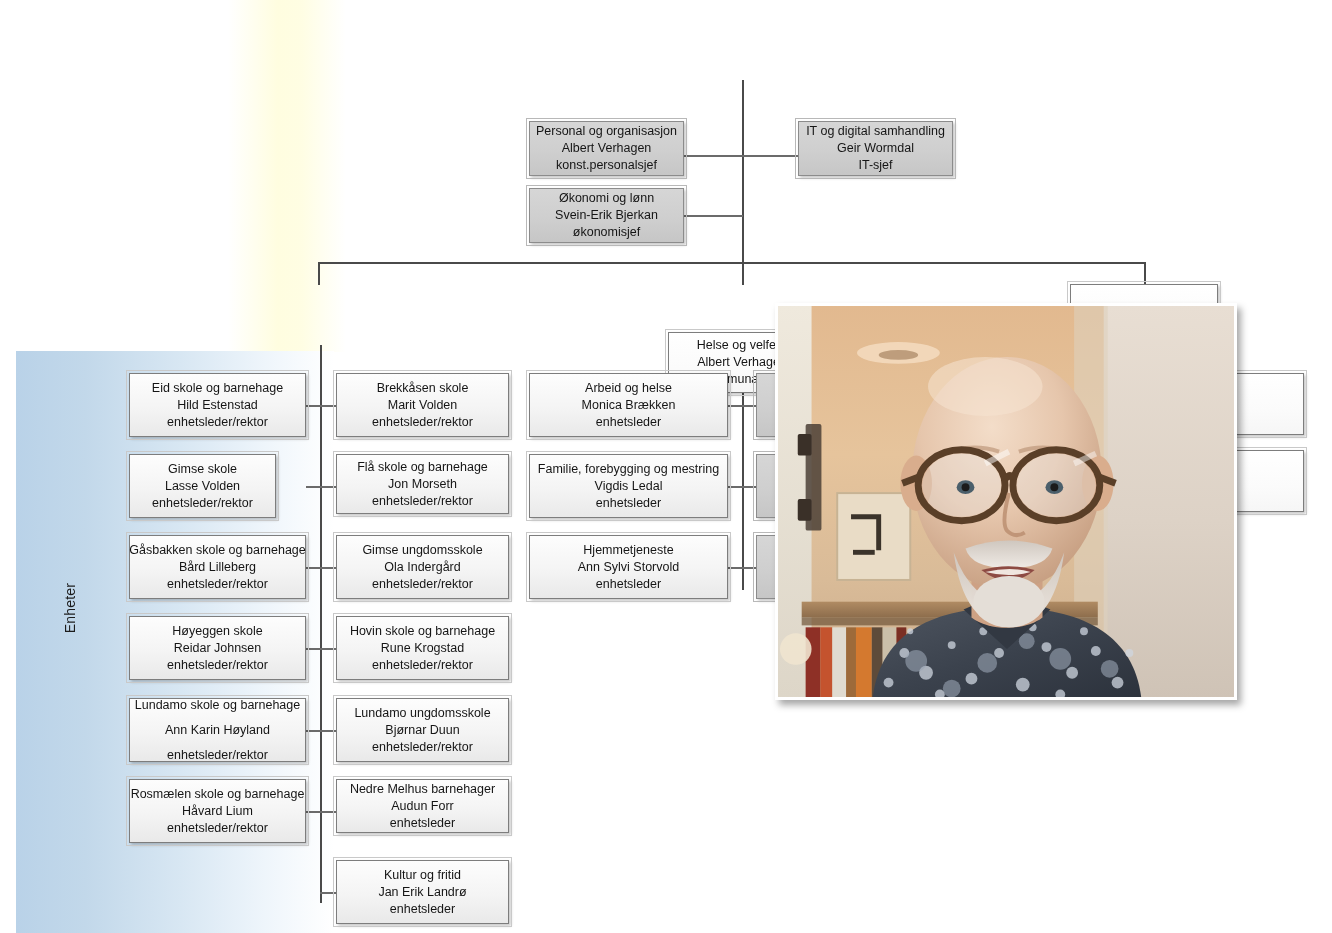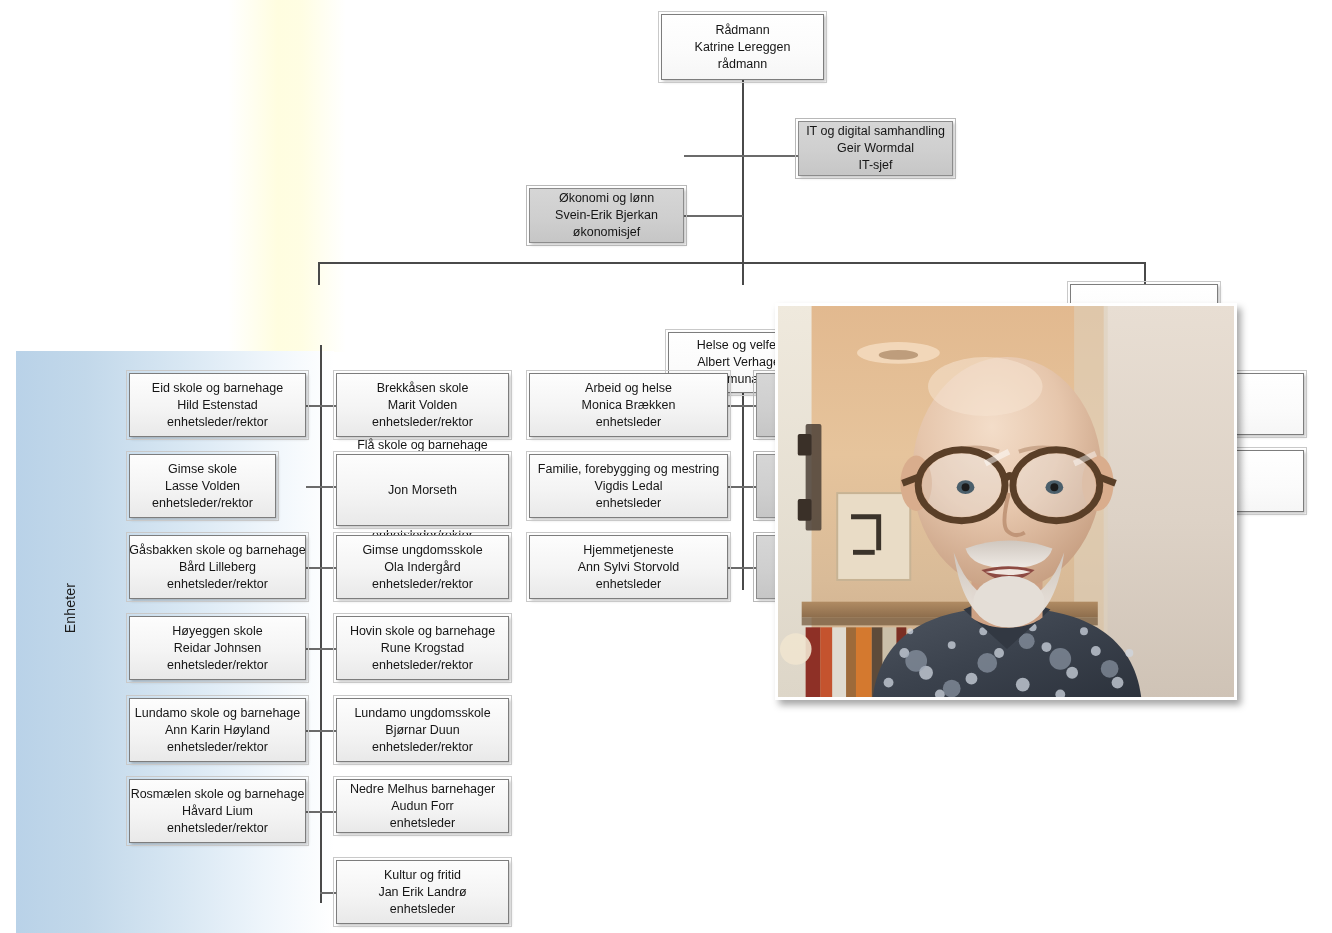--- a/index.html
+++ b/index.html
@@ -155,26 +155,26 @@
 
   <div class="line v" style="left:742px; top:345px; height:245px;"></div>
   <div class="line h thin" style="left:728px; top:405px; width:28px;"></div>
   <div class="line h thin" style="left:728px; top:486px; width:28px;"></div>
   <div class="line h thin" style="left:728px; top:567px; width:28px;"></div>
 
   <div class="line v" style="left:1144px; top:345px; height:165px;"></div>
   <div class="line h thin" style="left:1144px; top:405px; width:20px;"></div>
   <div class="line h thin" style="left:1144px; top:481px; width:20px;"></div>
 
-  <div class="node outlined plain-white" style="left:661px; top:14px; width:163px; height:66px;">
-    <div class="l1">Rådmann</div>
-    <div class="l2">Katrine Lereggen</div>
-    <div class="l3">rådmann</div>
-  </div>
-
+
+  <div class="node grey" style="left:529px; top:121px; width:155px; height:55px;">
+    <div class="l1">Personal og organisasjon</div>
+    <div class="l2">Albert Verhagen</div>
+    <div class="l3">konst.personalsjef</div>
+  </div>
 
   <div class="node grey" style="left:798px; top:121px; width:155px; height:55px;">
     <div class="l1">IT og digital samhandling</div>
     <div class="l2">Geir Wormdal</div>
     <div class="l3">IT-sjef</div>
   </div>
 
   <div class="node grey" style="left:529px; top:188px; width:155px; height:55px;">
     <div class="l1">Økonomi og lønn</div>
     <div class="l2">Svein-Erik Bjerkan</div>
@@ -207,37 +207,37 @@
   <div class="node outlined" style="left:129px; top:535px; width:177px; height:64px;">
     <div class="l1">Gåsbakken skole og barnehage</div>
     <div class="l2">Bård Lilleberg</div>
     <div class="l3">enhetsleder/rektor</div>
   </div>
   <div class="node outlined" style="left:129px; top:616px; width:177px; height:64px;">
     <div class="l1">Høyeggen skole</div>
     <div class="l2">Reidar Johnsen</div>
     <div class="l3">enhetsleder/rektor</div>
   </div>
-  <div class="node outlined" style="left:129px; top:698px; width:177px; height:64px;">
+  <div class="node outlined" style="left:129px; top:698px; width:177px; height:64px;gap:8px;">
     <div class="l1">Lundamo skole og barnehage</div>
     <div class="l2">Ann Karin Høyland</div>
     <div class="l3">enhetsleder/rektor</div>
   </div>
   <div class="node outlined" style="left:129px; top:779px; width:177px; height:64px;">
     <div class="l1">Rosmælen skole og barnehage</div>
     <div class="l2">Håvard Lium</div>
     <div class="l3">enhetsleder/rektor</div>
   </div>
 
   <div class="node outlined" style="left:336px; top:373px; width:173px; height:64px;">
     <div class="l1">Brekkåsen skole</div>
     <div class="l2">Marit Volden</div>
     <div class="l3">enhetsleder/rektor</div>
   </div>
-  <div class="node outlined" style="left:336px; top:454px; width:173px; height:72px;gap:28px;">
+  <div class="node outlined" style="left:336px; top:454px; width:173px; height:60px;">
     <div class="l1">Flå skole og barnehage</div>
     <div class="l2">Jon Morseth</div>
     <div class="l3">enhetsleder/rektor</div>
   </div>
   <div class="node outlined" style="left:336px; top:535px; width:173px; height:64px;">
     <div class="l1">Gimse ungdomsskole</div>
     <div class="l2">Ola Indergård</div>
     <div class="l3">enhetsleder/rektor</div>
   </div>
   <div class="node outlined" style="left:336px; top:616px; width:173px; height:64px;">

